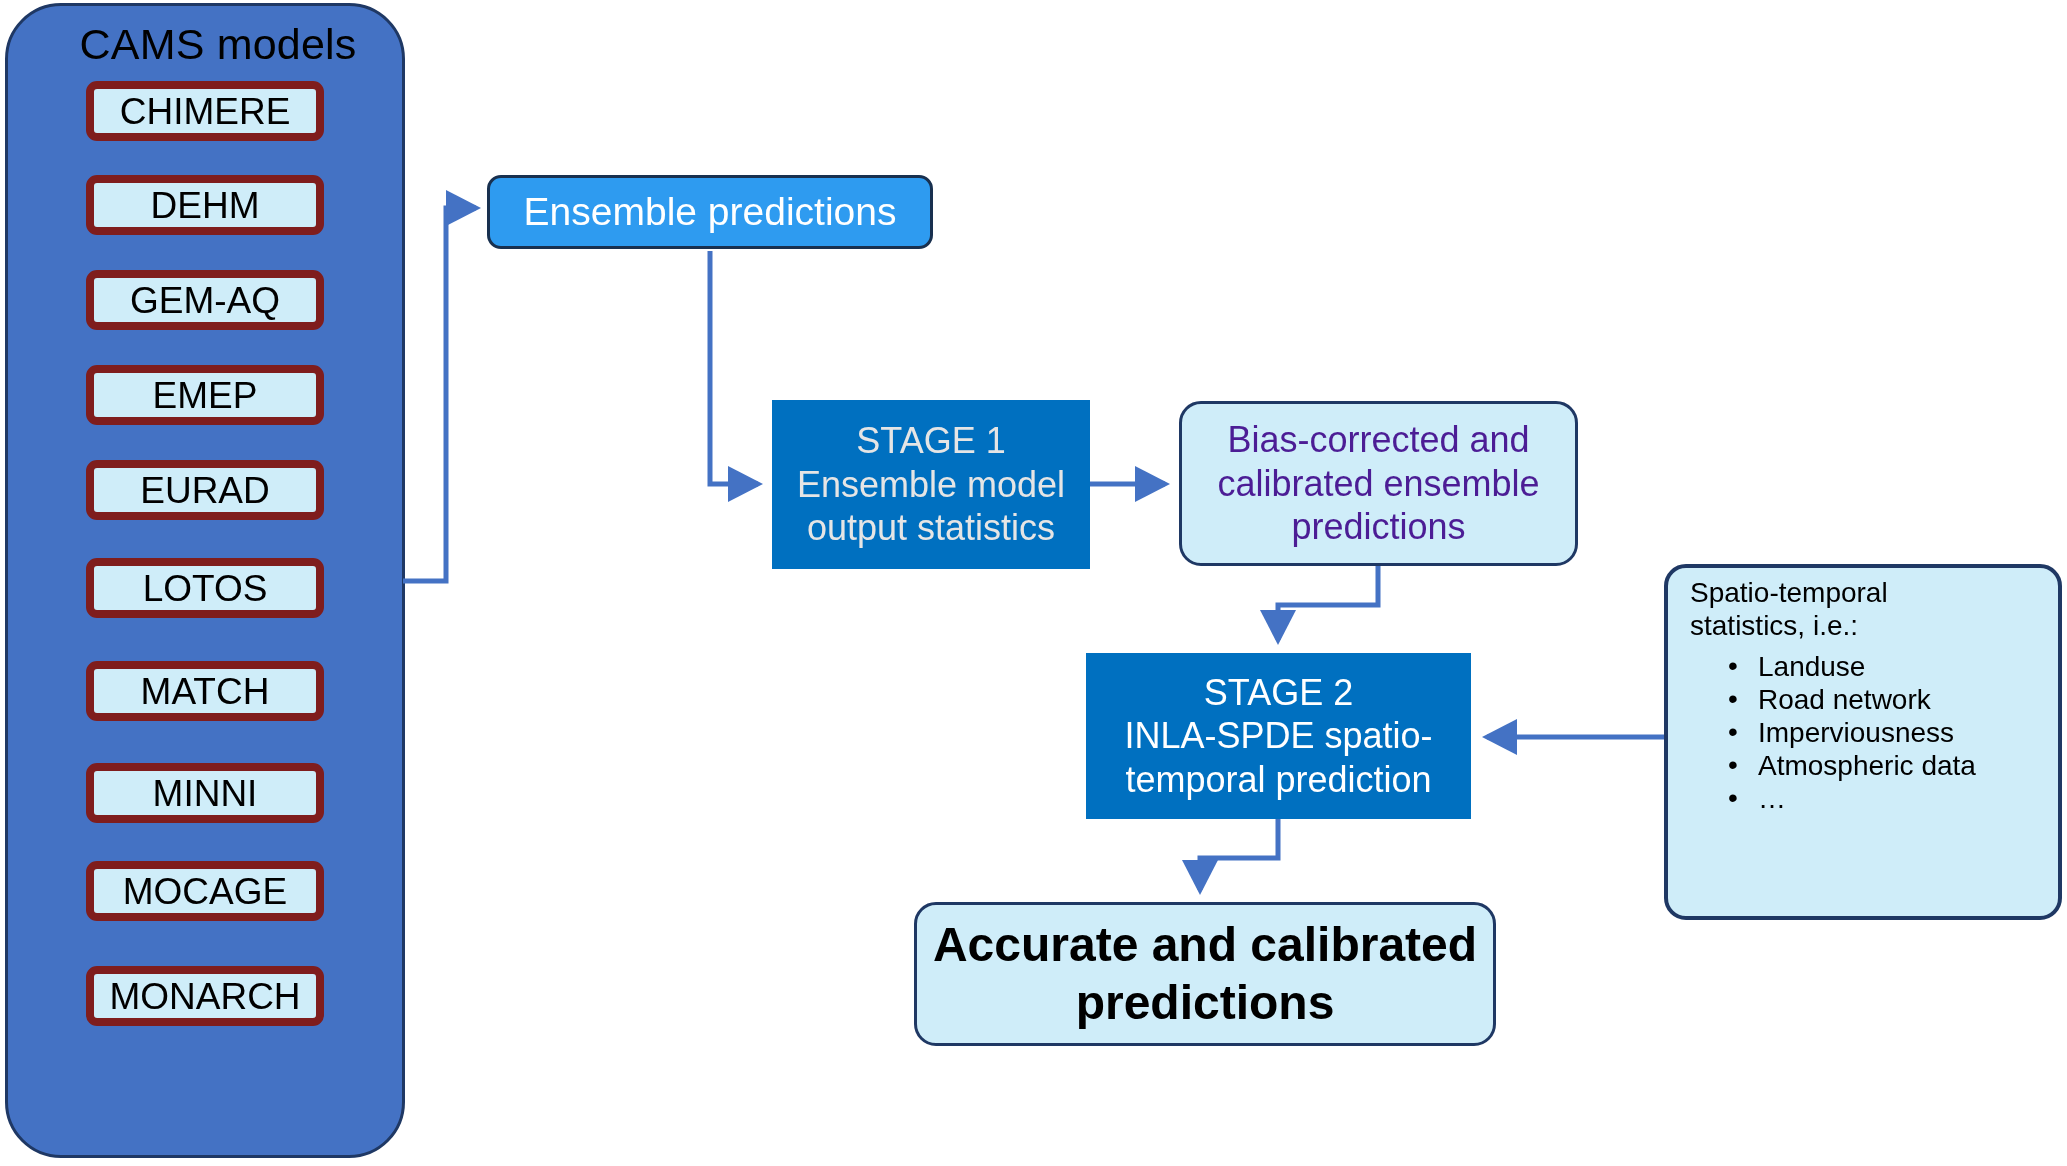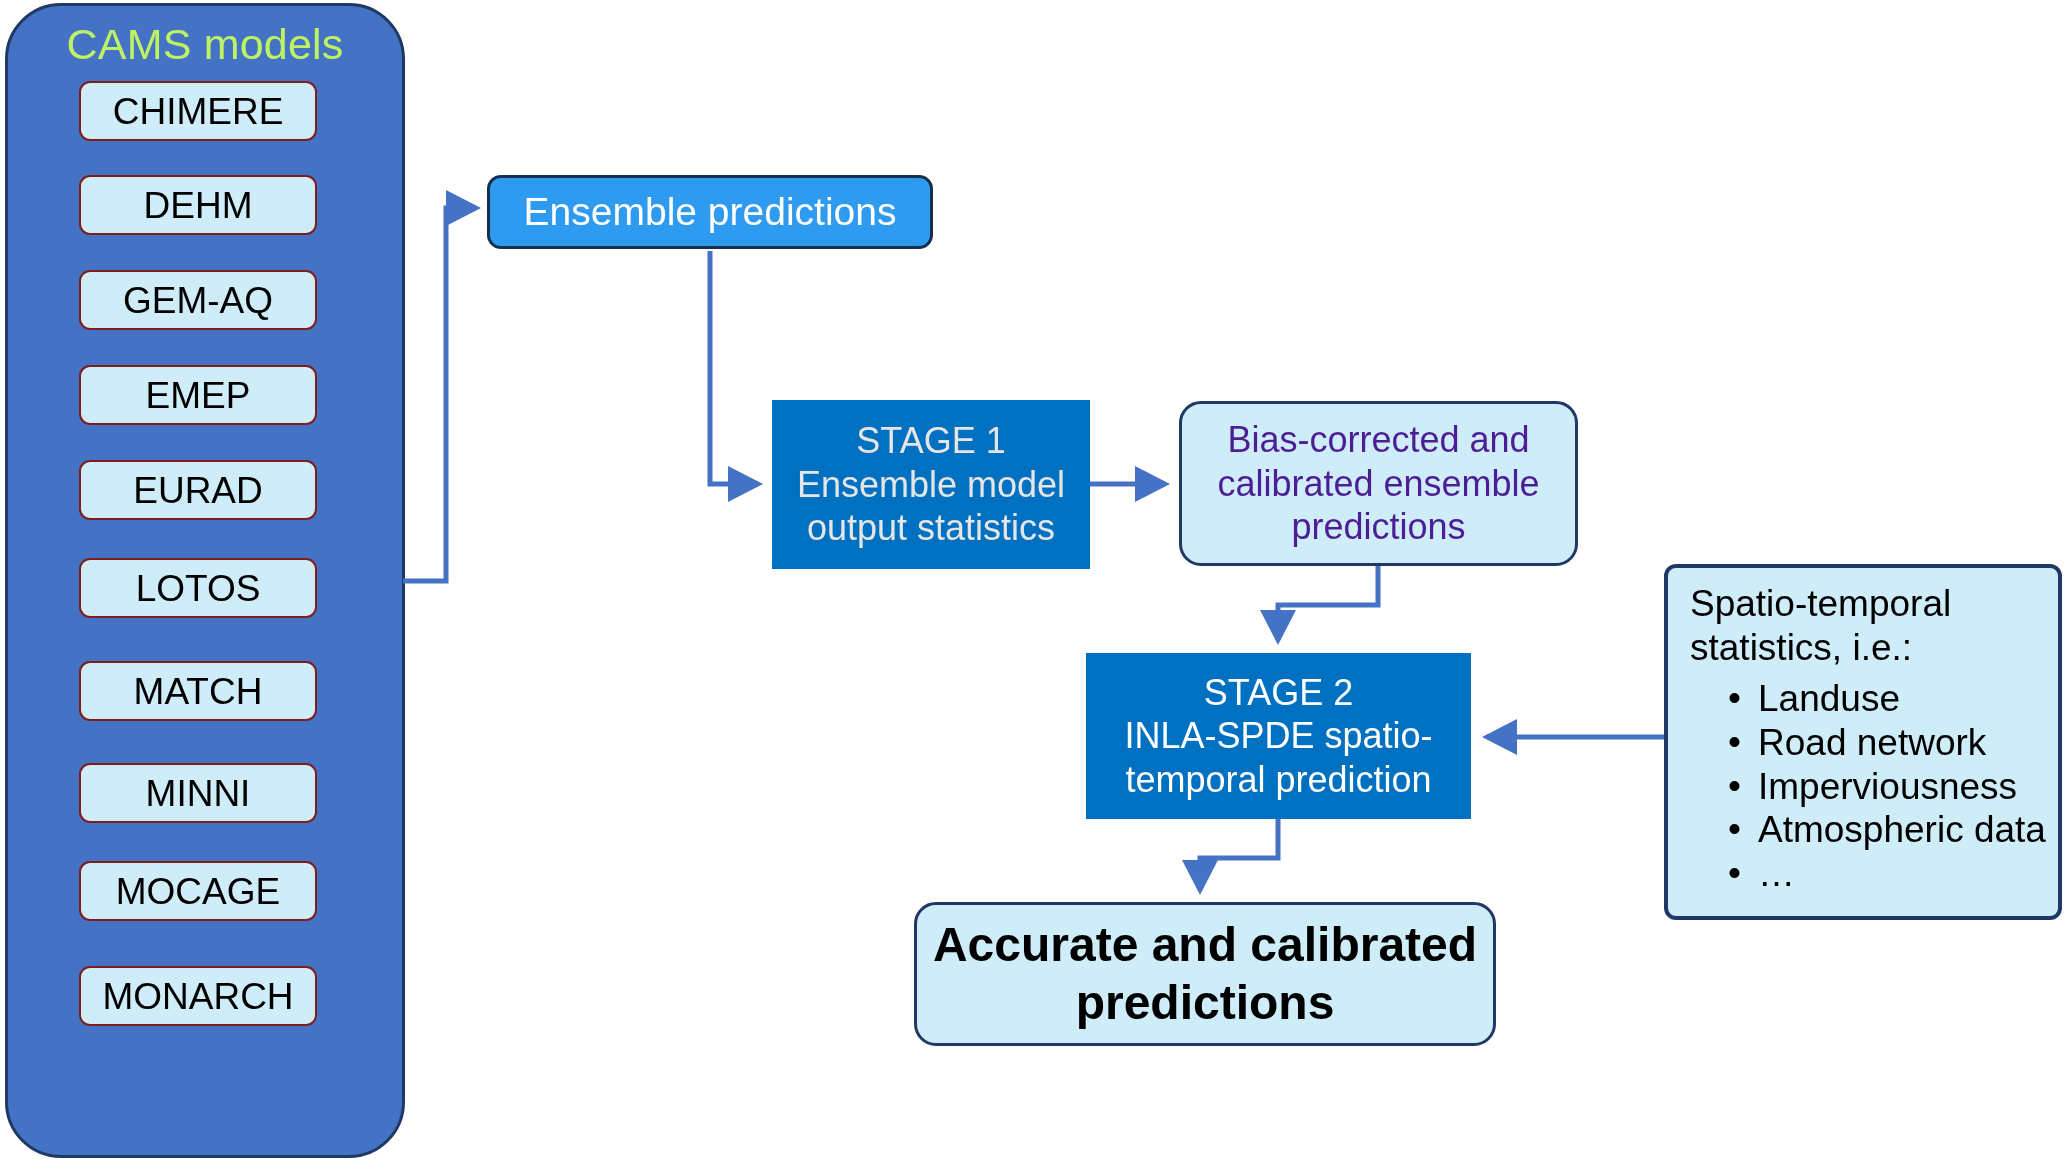--- a/index.html
+++ b/index.html
@@ -25,36 +25,36 @@
     top: 3px;
     width: 400px;
     height: 1155px;
     background: #4472C4;
     border: 3px solid #1F3864;
     border-radius: 56px;
     box-sizing: border-box;
   }
   .cams-title {
     position: absolute;
-    left: 0;
+    left: 13px;
     top: 16px;
     width: 100%;
     text-align: center;
-    color: #bef264;
+    color: #000000;
     font-size: 43px;
     line-height: 1.05;
     letter-spacing: 0.2px;
   }
   .model-chip {
     position: absolute;
-    left: 71px;
+    left: 78px;
     width: 238px;
     height: 60px;
     background: #CFEDF9;
-    border: 2px solid #7f1d1d;
+    border: 8px solid #7f1d1d;
     border-radius: 11px;
     box-sizing: border-box;
     display: flex;
     align-items: center;
     justify-content: center;
     color: #000000;
     font-size: 37px;
     line-height: 1;
   }
 
@@ -126,28 +126,28 @@
     font-weight: bold;
     line-height: 1.2;
   }
   .node-predictors {
     left: 1664px;
     top: 564px;
     width: 398px;
     height: 356px;
     background: #CFEDF9;
     border: 4px solid #1F3864;
-    border-radius: 12px;
-    color: #000000;
-    font-size: 37px;
+    border-radius: 22px;
+    color: #000000;
+    font-size: 28px;
     line-height: 1.18;
     align-items: flex-start;
     justify-content: flex-start;
     text-align: left;
-    padding: 14px 0 0 22px;
+    padding: 8px 0 0 22px;
   }
   .pred-head { display: block; }
   .pred-list {
     list-style: none;
     margin: 8px;
     padding: 0 0 0 30px;
   }
   .pred-list li {
     position: relative;
     padding-left: 30px;

